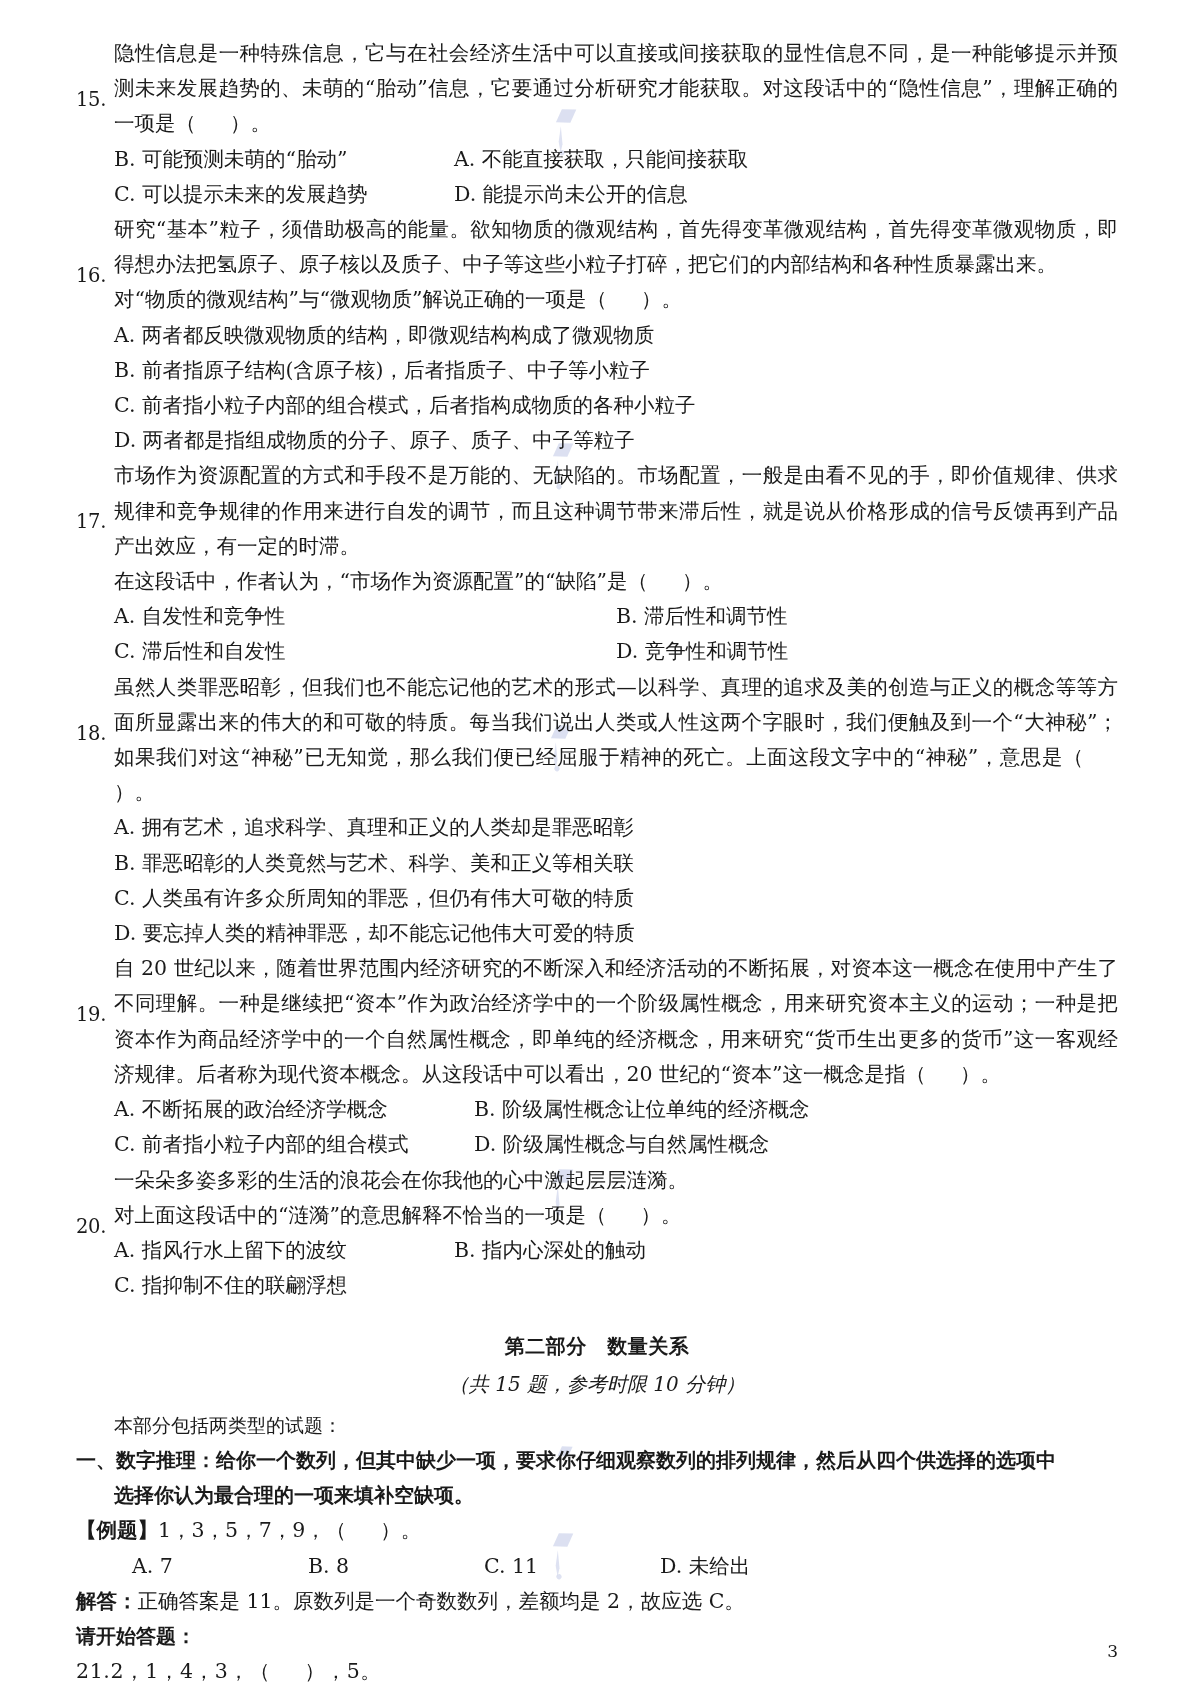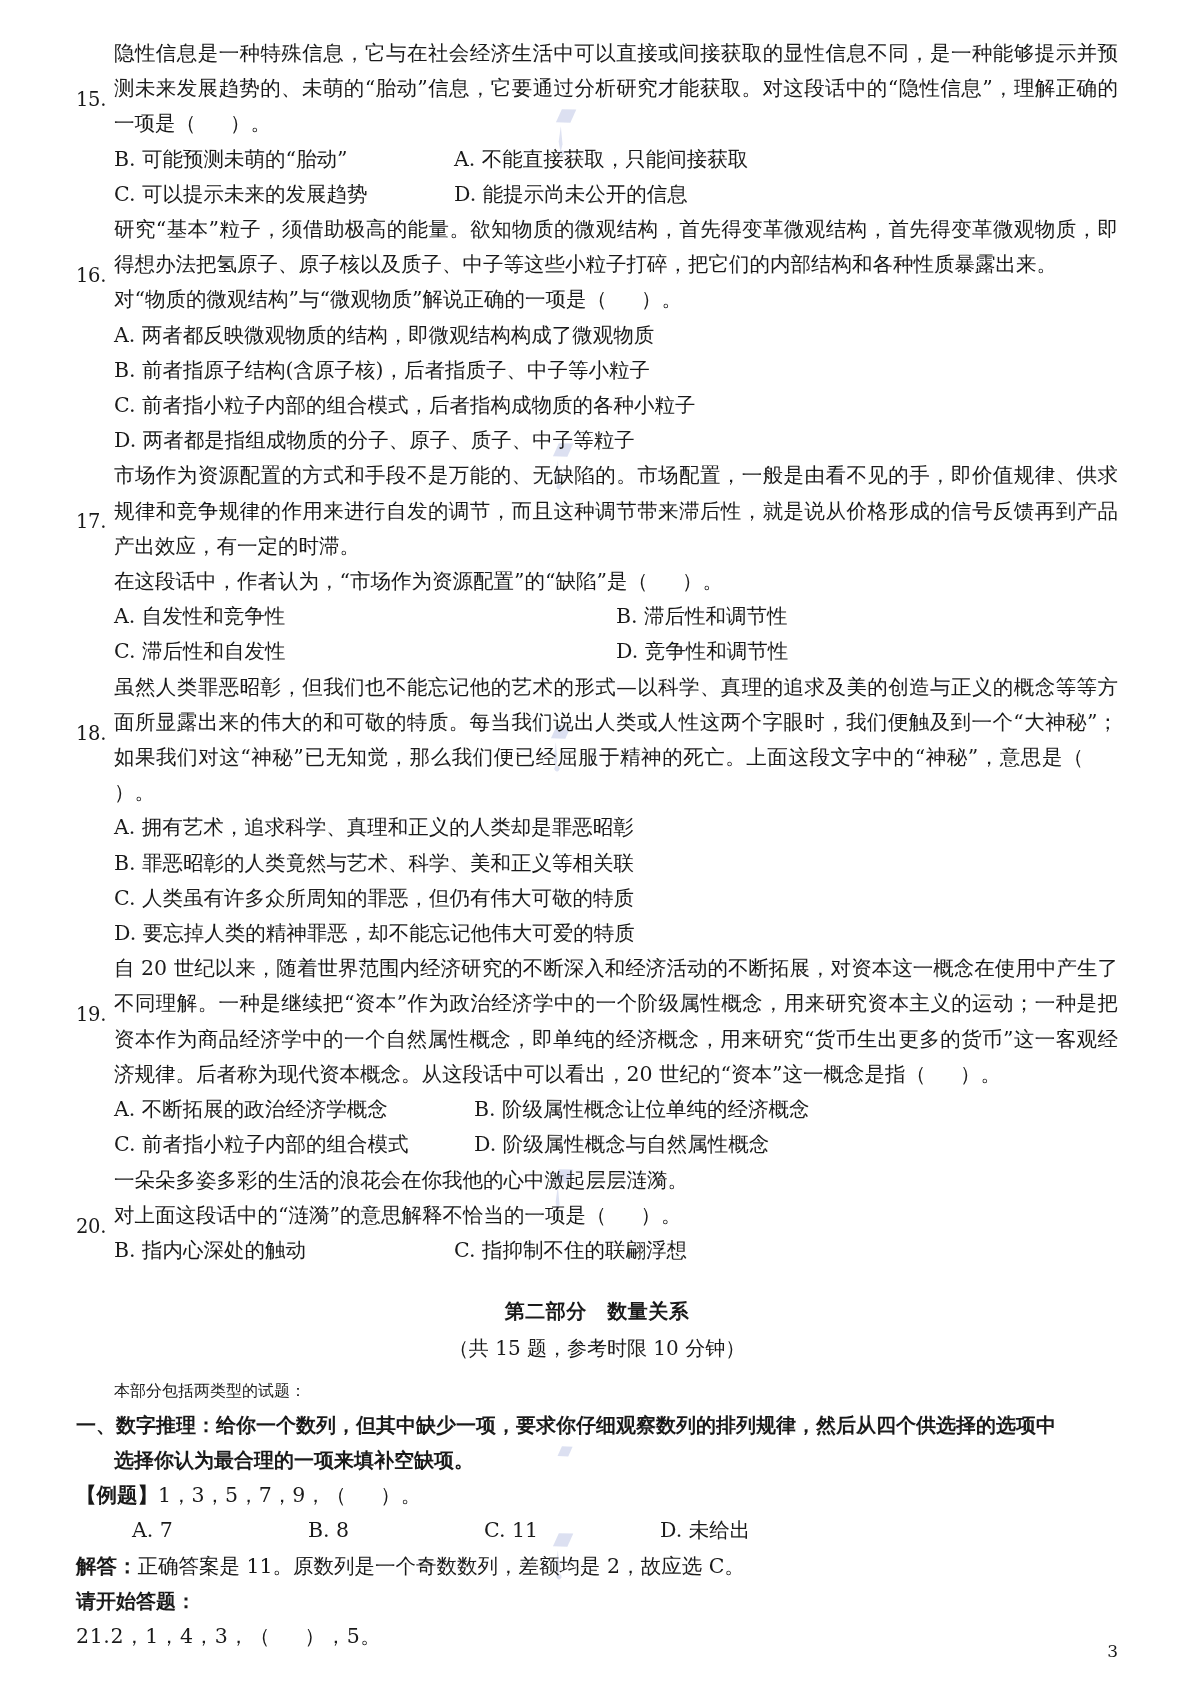--- a/index.html
+++ b/index.html
@@ -83,25 +83,26 @@
     font-family: "DejaVu Sans", "Liberation Sans", sans-serif;
     font-weight: bold;
     font-size: 20px;
     margin-top: 26px;
     letter-spacing: 0.5px;
   }
   .part-sub {
     text-align: center;
     font-size: 20px;
     margin-top: 2px;
+    font-style: italic;
   }
   .lead-in {
     margin-top: 6px;
     padding-left: 38px;
-    font-size: 16px;
+    font-size: 19px;
   }
   .type-head {
     font-family: "DejaVu Sans", "Liberation Sans", sans-serif;
     font-weight: bold;
     font-size: 20px;
     padding-left: 0;
     text-align: justify;
     text-align-last: left;
   }
   .type-head .cont {
@@ -288,20 +289,21 @@
         </div>
       </div>
     </div>
 
     <div class="q">
       <span class="q-num">20.</span>
       <div class="q-body">
         <div class="para">一朵朵多姿多彩的生活的浪花会在你我他的心中激起层层涟漪。</div>
         <div class="para"><span>对上面这段话中的“涟漪”的意思解释不恰当的一项是（</span><span class="blank"></span><span>）。</span></div>
         <div class="opts-2col narrow">
+          <div class="opt">A. 指风行水上留下的波纹</div>
           <div class="opt">B. 指内心深处的触动</div>
           <div class="opt">C. 指抑制不住的联翩浮想</div>
         </div>
       </div>
     </div>
 
     <div class="part-head">第二部分　数量关系</div>
     <div class="part-sub">（共 15 题，参考时限 10 分钟）</div>
 
     <div class="lead-in">本部分包括两类型的试题：</div>

